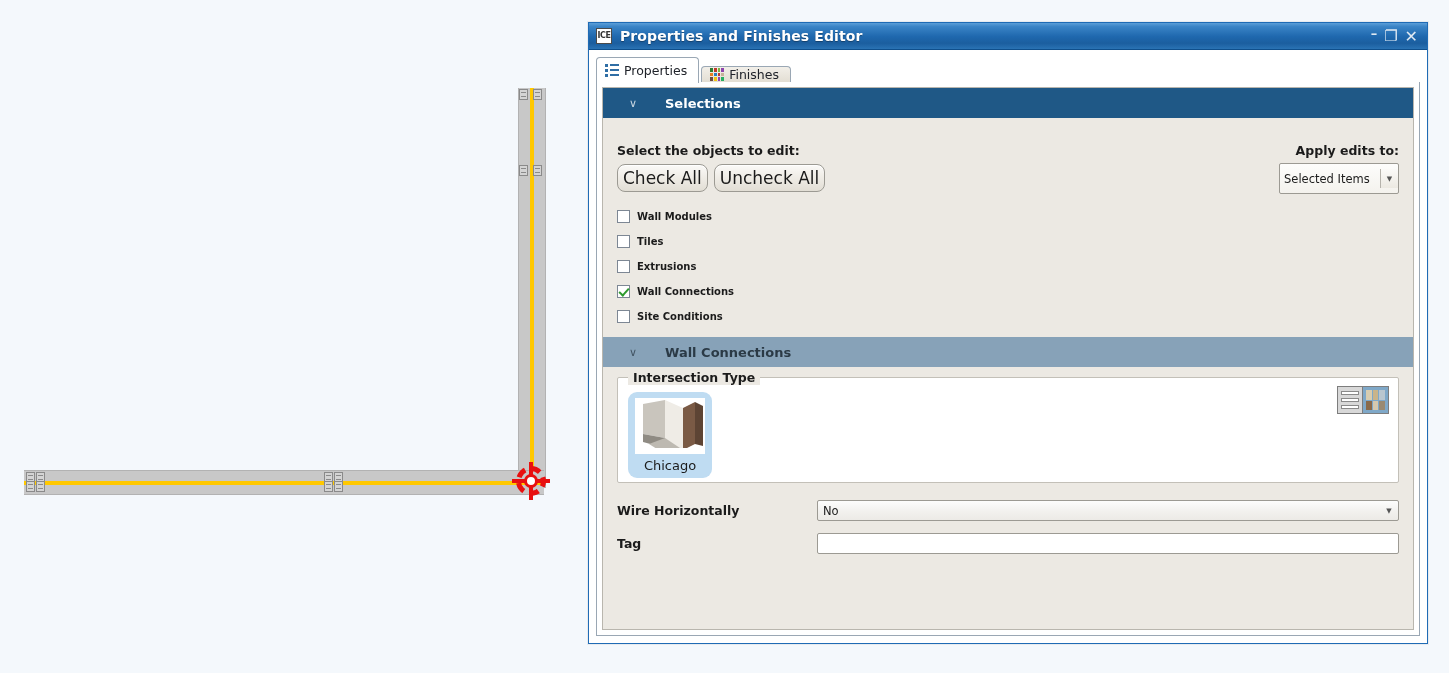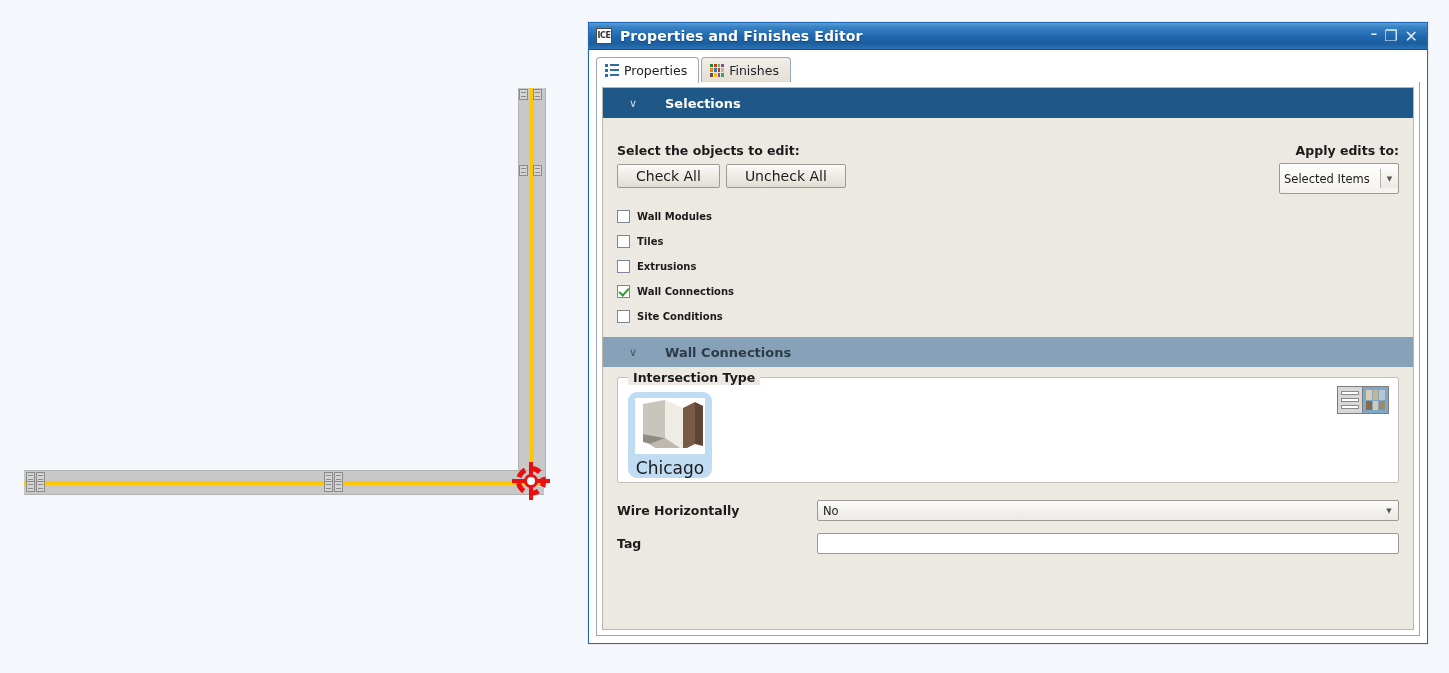--- a/index.html
+++ b/index.html
@@ -188,21 +188,21 @@
     height: 26px;
     display: flex;
     align-items: flex-end;
     position: relative;
     border-bottom: 1px solid #9aa7b4;
   }
   .tab {
     display: flex;
     align-items: center;
     gap: 5px;
-    height: 25px;
+    height: 16px;
     padding: 0 11px 0 8px;
     font-size: 12.5px;
     color: #20232a;
     border: 1px solid #9aa7b4;
     border-bottom: none;
     border-radius: 4px 4px 0 0;
     box-sizing: border-box;
     margin-right: 2px;
     position: relative;
   }
@@ -296,26 +296,26 @@
     align-items: flex-start;
     margin-top: 17px;
   }
   .lbl-bold {
     font-size: 12.5px;
     font-weight: bold;
     color: #1b1b1b;
   }
   .btn-row { margin-top: 6px; display: flex; gap: 6px; }
   .btn {
-    font-size: 14px;
+    font-size: 17px;
     color: #1b1b1b;
     background: linear-gradient(to bottom, #fbfaf8 0%, #efece6 48%, #e2ded5 100%);
     border: 1px solid #9c9a93;
-    border-radius: 2px;
-    padding: 3px 18px;
+    border-radius: 8px;
+    padding: 3px 5px;
     box-shadow: inset 0 1px 0 #ffffff;
     cursor: default;
     font-family: "DejaVu Sans", sans-serif;
   }
   .apply-col { text-align: right; }
   .select-box {
     margin-top: 5px;
     width: 120px;
     height: 31px;
     background: linear-gradient(to bottom, #fdfdfc 0%, #f4f2ed 100%);
@@ -407,21 +407,21 @@
   }
   .thumb-img {
     width: 70px; height: 56px;
     margin: 0 auto;
     background: #ffffff;
     position: relative;
     overflow: hidden;
   }
   .thumb-caption {
     margin-top: 4px;
-    font-size: 17px;
+    font-size: 13px;
     color: #1b1b1b;
   }
   .view-toggle {
     position: absolute;
     right: 9px;
     top: 8px;
     width: 52px; height: 28px;
     display: flex;
     border: 1px solid #7d7d7d;
     background: #cfcfcf;

